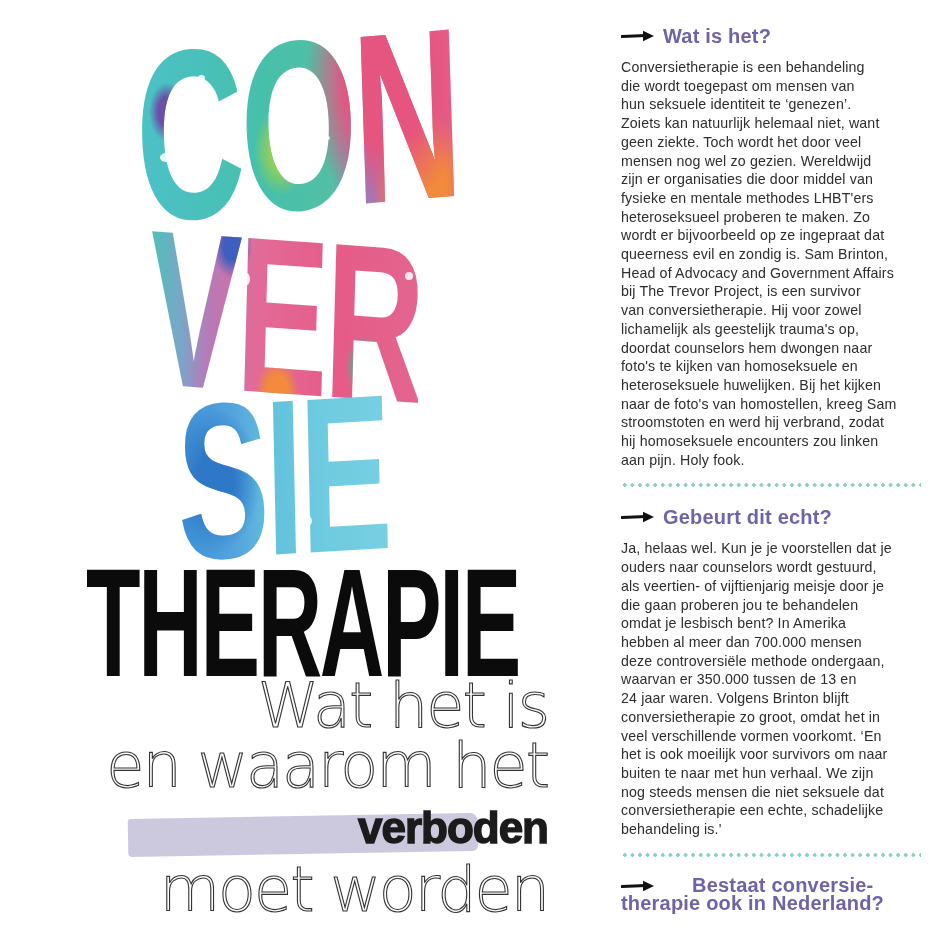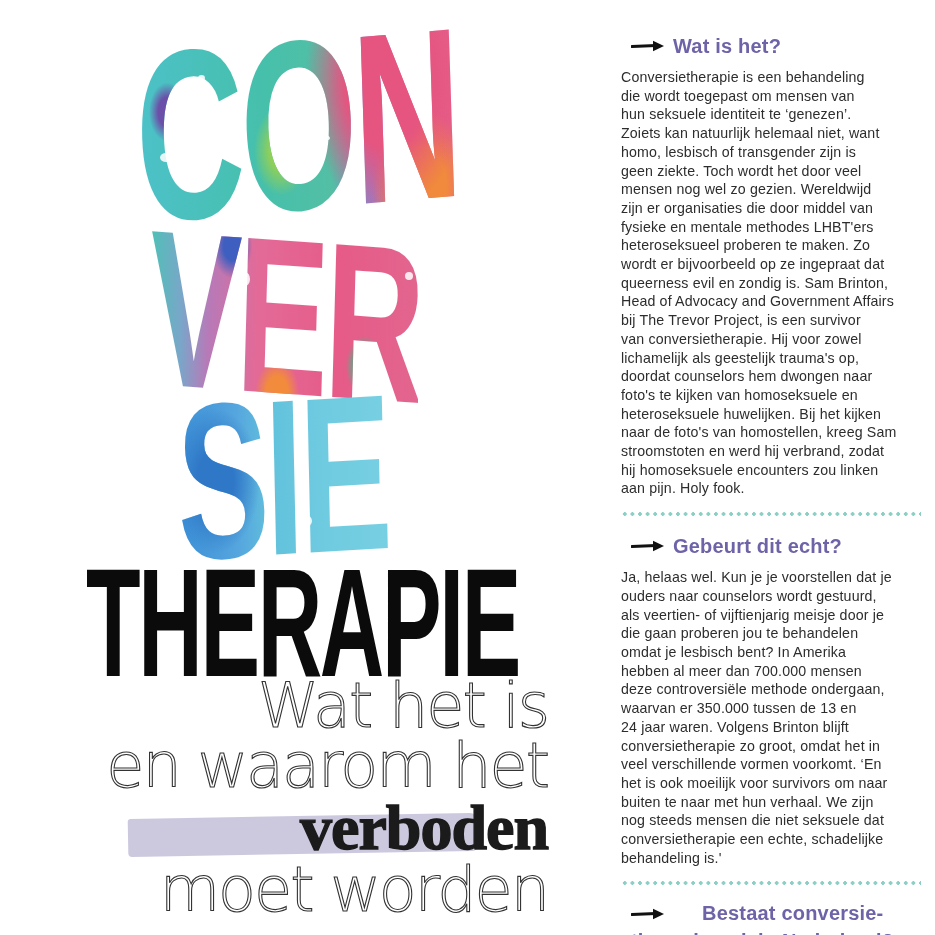--- a/index.html
+++ b/index.html
@@ -71,39 +71,39 @@
       -webkit-text-stroke-width: 1.1px; -webkit-text-stroke-color: #333;
     }
     .subtitle .bold-wrap { display: block; position: relative; height: 64px; }
     .subtitle .highlight {
       position: absolute; left: 40px; top: 20px; width: 350px; height: 38px;
       background: #c7c3dc; transform: rotate(-1deg); border-radius: 3px 8px 6px 4px;
       opacity: 0.9;
     }
     .subtitle .bold {
       position: relative; display: block;
-      font-family: Liberation Serif, serif; font-weight: 900;
-      font-size: 64px; line-height: 64px; color: #1b1b1b; letter-spacing: -1px;
+      font-family: Liberation Sans, sans-serif; font-weight: 900;
+      font-size: 44px; line-height: 64px; color: #1b1b1b; letter-spacing: -1px;
       -webkit-text-stroke: 1.4px #1b1b1b;
     }
 
     
     .article {
       position: absolute; left: 621px; top: 24px; width: 300px;
       font-family: "Liberation Sans", sans-serif;
     }
     .section-heading {
       display: flex; align-items: center; gap: 8px;
       font-family: "Liberation Sans", sans-serif; font-weight: 700;
-      font-size: 20px; color: #6f63a8; line-height: 24px; margin: 10px;
+      font-size: 20px; color: #6f63a8; line-height: 24px; margin: 0;
       letter-spacing: 0.2px;
     }
     .arrow-icon { display: inline-block; width: 34px; height: 12px; flex: 0 0 34px; }
     .body-text {
-      margin: 2px 0 0 0; font-size: 14.2px; line-height: 18.7px; color: #2d2d2d;
+      margin: 10px 0 0 0; font-size: 14.2px; line-height: 18.7px; color: #2d2d2d;
       letter-spacing: 0.15px;
     }
     .body-text span { display: block; white-space: nowrap; }
     .divider {
       height: 4px; margin: 14px 0 18px 0;
       background-image: radial-gradient(circle, #8ccfc4 1.6px, transparent 2px);
       background-size: 7.6px 4px; background-repeat: repeat-x;
     }
     .heading-3 { line-height: 20px; gap: 37px; }
   </style>
@@ -144,21 +144,20 @@
         <path d="M1 6.5 L25 5.5" stroke="#111" stroke-width="3.2" stroke-linecap="round" fill="none"></path>
         <path d="M22 0.8 L33 6 L22 11.2 Z" fill="#111"></path>
       </svg>
       <span>Wat is het?</span>
     </h2>
     <p class="body-text">
       <span>Conversietherapie is een behandeling</span>
       <span>die wordt toegepast om mensen van</span>
       <span>hun seksuele identiteit te ‘genezen’.</span>
       <span>Zoiets kan natuurlijk helemaal niet, want</span>
-      <span>homo, lesbisch of transgender zijn is</span>
       <span>geen ziekte. Toch wordt het door veel</span>
       <span>mensen nog wel zo gezien. Wereldwijd</span>
       <span>zijn er organisaties die door middel van</span>
       <span>fysieke en mentale methodes LHBT'ers</span>
       <span>heteroseksueel proberen te maken. Zo</span>
       <span>wordt er bijvoorbeeld op ze ingepraat dat</span>
       <span>queerness evil en zondig is. Sam Brinton,</span>
       <span>Head of Advocacy and Government Affairs</span>
       <span>bij The Trevor Project, is een survivor</span>
       <span>van conversietherapie. Hij voor zowel</span>

